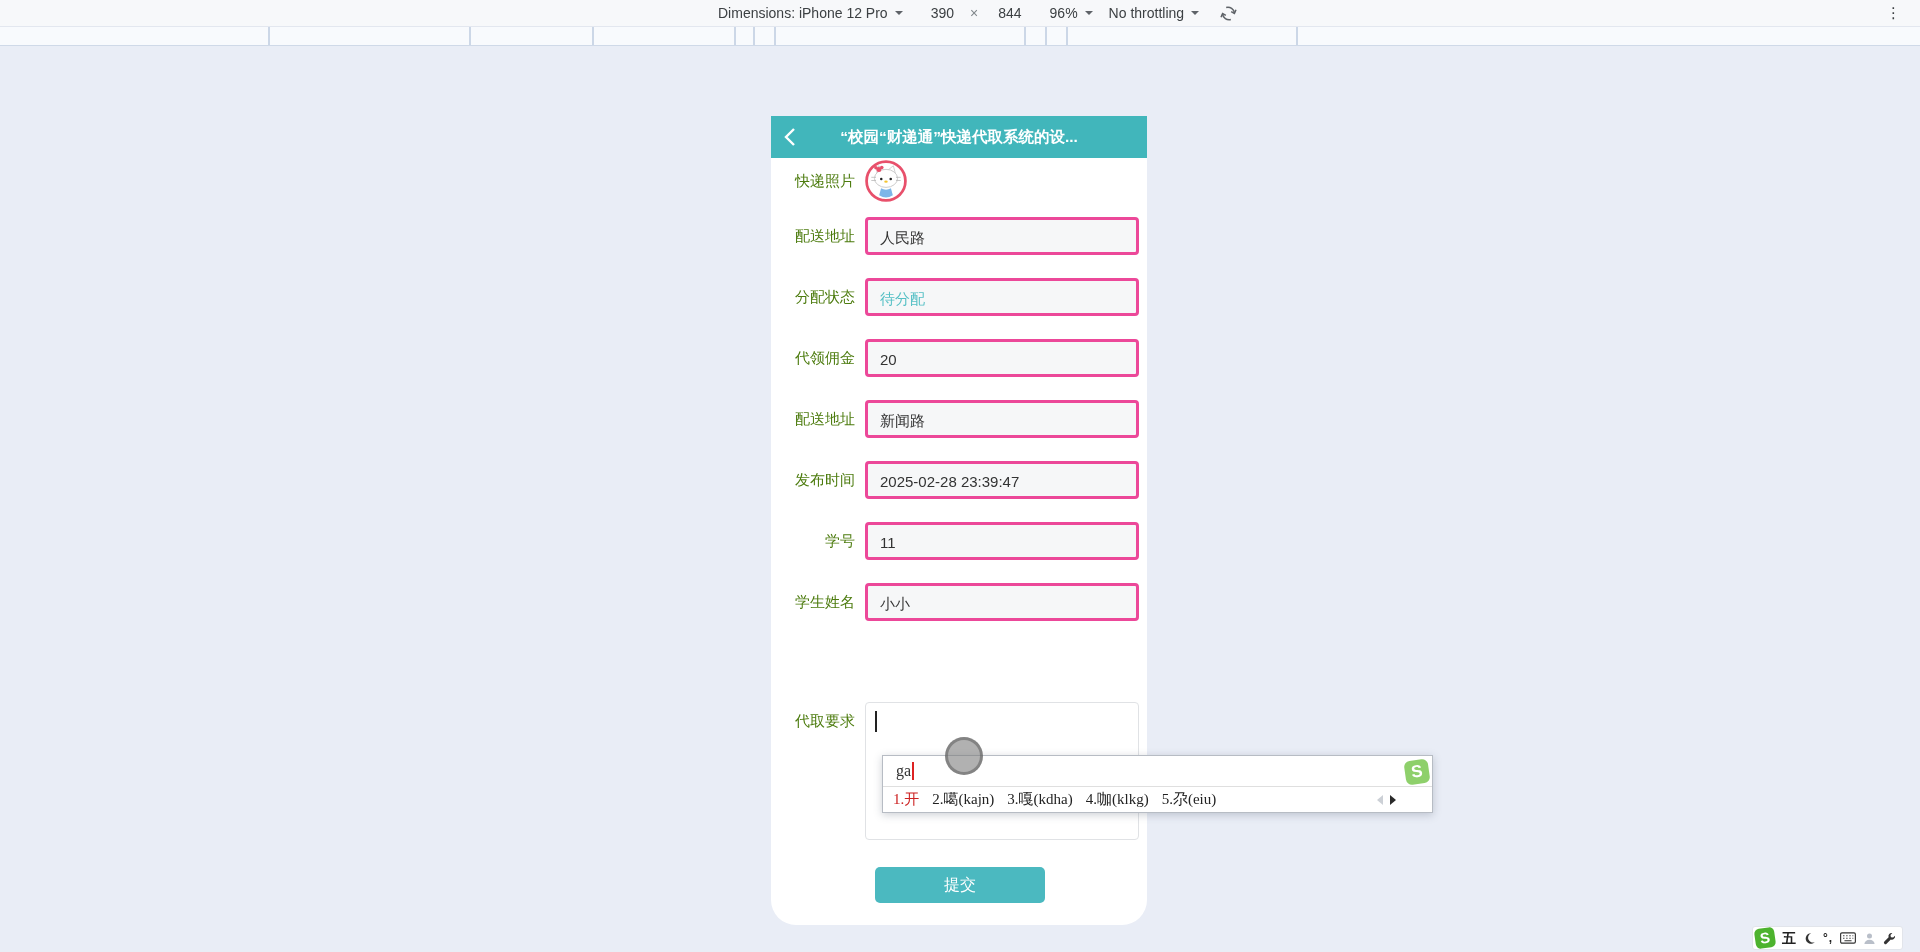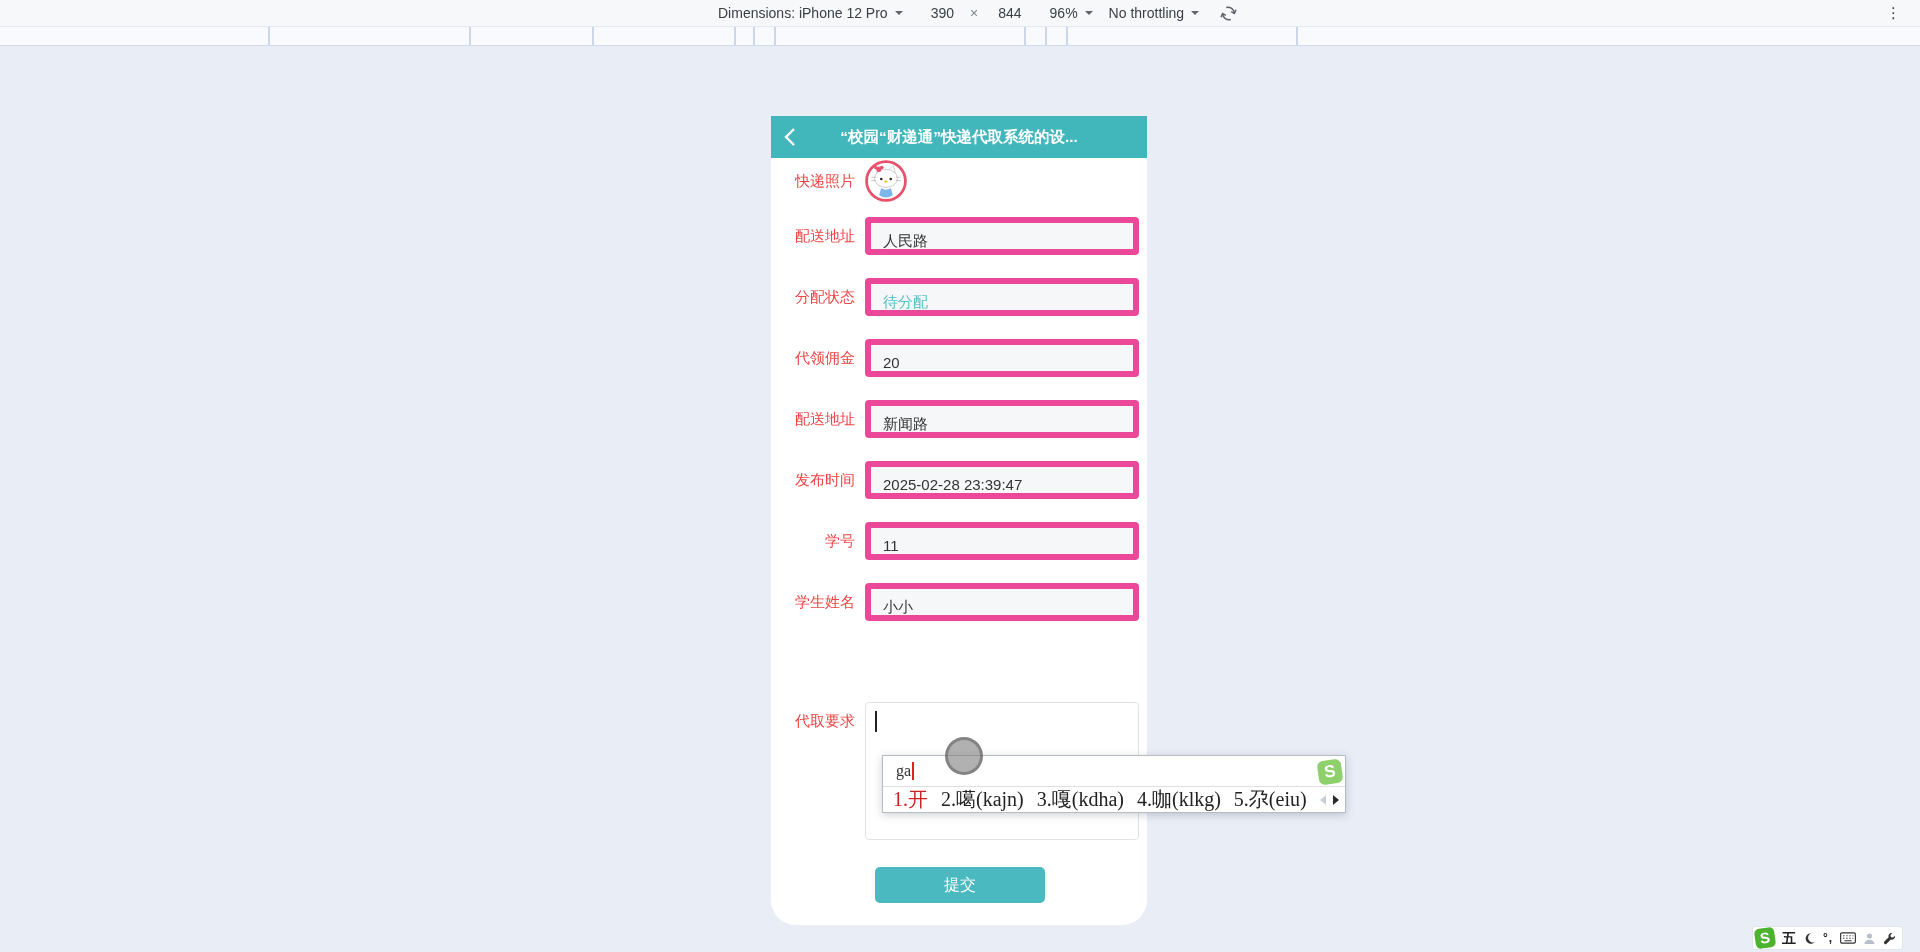--- a/index.html
+++ b/index.html
@@ -31,44 +31,44 @@
     background:#ffffff; z-index:2;border-radius:25px; }
   .card-header { position:absolute; left:0; top:0; width:100%; height:42px; background:#41b6bb;
     display:flex; align-items:center; justify-content:center; }
   .back-btn { position:absolute; left:13px; top:11px; width:14px; height:20px; display:flex;
     align-items:center; cursor:pointer; }
   .card-title { color:#ffffff; font-size:15.5px; font-weight:bold; max-width:300px;
     white-space:nowrap; overflow:hidden; }
 
   .form-row { position:absolute; left:0; right:8px; height:38px; }
   .form-label { position:absolute; left:0; top:0; width:84px; height:38px; line-height:38px;
-    text-align:right; font-size:15px; color:#ef4444; }
+    text-align:right; font-size:15px; color:#4d7c0f; }
   .form-input { position:absolute; left:94px; right:0; top:0; height:38px; line-height:36px;
-    background:#f6f7f8; border:6px solid #ec4899; border-radius:4px; padding:0 12px;
+    background:#f6f7f8; border:3px solid #ec4899; border-radius:4px; padding:0 12px;
     font-size:15px; color:#333; overflow:hidden; }
   .status-val { color:#56c0c5; }
   .avatar-wrap { position:absolute; left:94px; top:-2px; width:42px; height:42px; cursor:pointer; }
 
   .req-box { position:absolute; left:94px; right:0; top:0; height:138px; background:#ffffff;
     border:1px solid #e0e2e5; border-radius:4px; }
   .text-caret { position:absolute; left:9px; top:8px; width:1.5px; height:21px; background:#222; }
 
   .submit-btn { position:absolute; left:104px; top:751px; width:170px; height:36px;
     background:#4bb9c0; border:none; border-radius:5px; color:#fff; font-size:16px;
     font-family:inherit; cursor:pointer; }
 
   
-  .ime-popup { position:absolute; left:882px; top:755px; width:464px; height:58px; background:#fff;
+  .ime-popup { position:absolute; left:882px; top:755px; width:551px; height:58px; background:#fff;
     border:1px solid #b7bcc4; box-shadow:0 2px 8px rgba(60,70,90,.25); z-index:10; }
   .ime-comp { position:relative; height:31px; border-bottom:1px solid #dfdfdf; display:flex;
     align-items:center; padding-left:13px; font-family:"Liberation Serif","DejaVu Serif",serif;
     font-size:16px; color:#333; }
   .ime-caret { width:2px; height:18px; background:#d22; margin-left:1px; }
   .ime-cands { height:25px; display:flex; align-items:center; padding:0 10px;
-    font-family:"Liberation Serif","DejaVu Serif",serif; font-size:20px; color:#222; }
+    font-family:"Liberation Serif","DejaVu Serif",serif; font-size:15px; color:#222; }
   .cand { margin-right:13px; white-space:nowrap; cursor:pointer; }
   .cand.sel { color:#cc2222; }
   .cand-pager { margin-left:auto; margin-right:26px; display:flex; align-items:center; gap:7px; }
   .pg-left { width:0;height:0;border-top:5px solid transparent;border-bottom:5px solid transparent;
     border-right:6px solid #ccd0d6; }
   .pg-right { width:0;height:0;border-top:5px solid transparent;border-bottom:5px solid transparent;
     border-left:6px solid #2a2a2a; }
   .ime-logo { position:absolute; right:3px; top:4px; width:24px; height:24px; background:#8ed06b;
     border-radius:6px; color:#fff; font-weight:bold; font-size:17px; line-height:24px;
     text-align:center; transform:rotate(-8deg); font-family:"Liberation Sans",sans-serif; }

